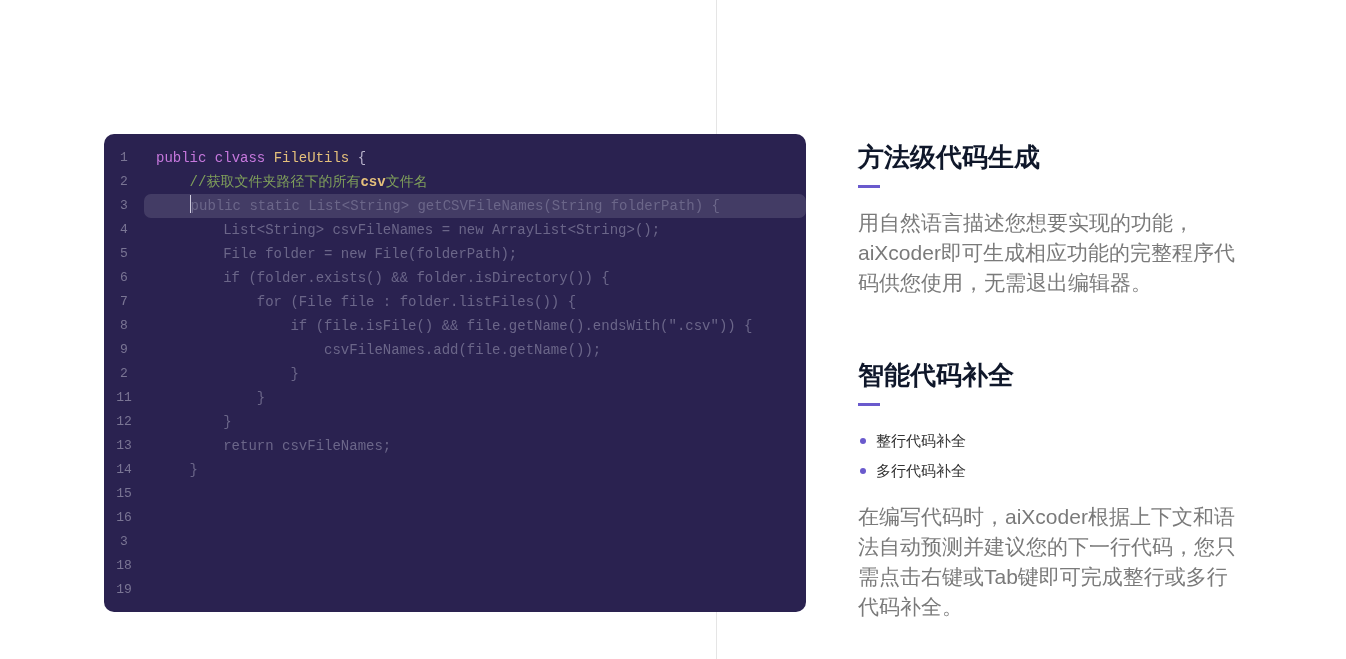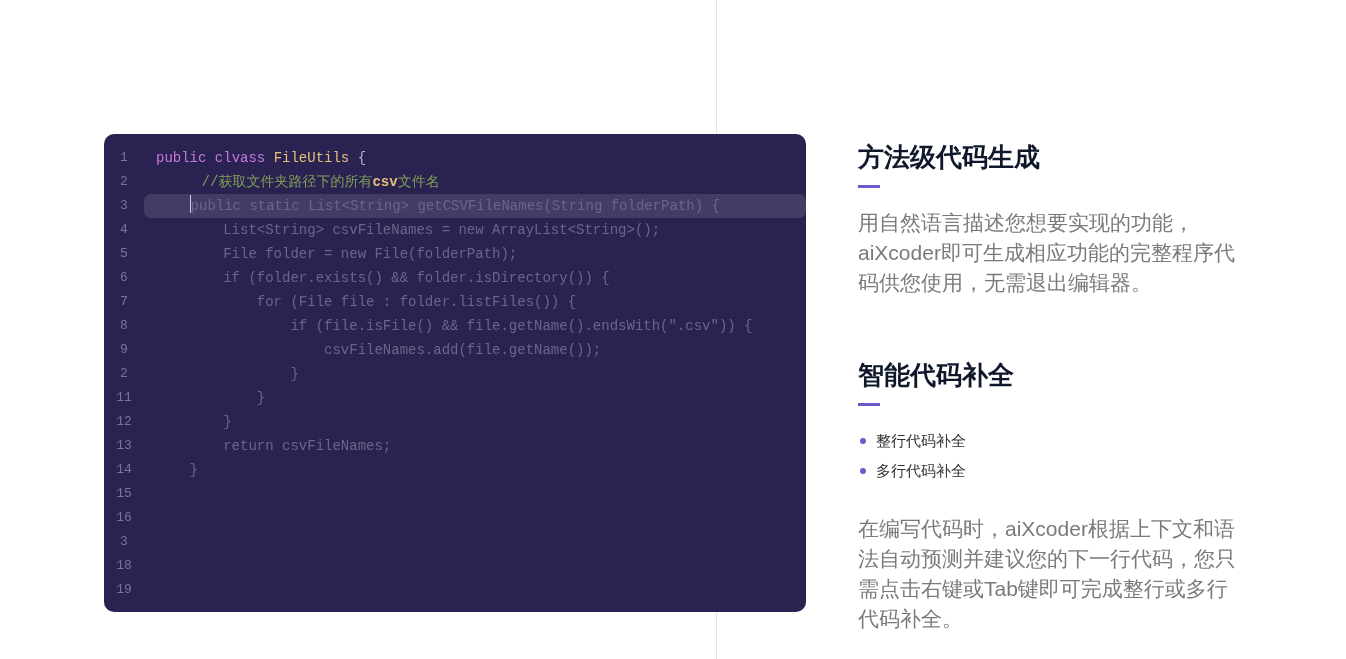--- a/index.html
+++ b/index.html
@@ -66,21 +66,21 @@
   .code-line.hl .cursor {
     display: inline-block;
     width: 1px;
     height: 18px;
     background: #d0cde0;
     vertical-align: -3px;
     margin-right: 0;
   }
   .tok-kw { color: #c678dd; }
   .tok-cls { color: #e5c07b; }
-  .tok-cmt { color: #7f9f5a; margin-left: 12px; }
+  .tok-cmt { color: #7f9f5a; }
   .tok-cmt .hi { color: #e5c07b; font-weight: 600; }
   .tok-dim { color: #6b6689; }
   .tok-punc { color: #b8b3cc; }
 
   .right-col {
     position: absolute;
     left: 858px;
     top: 140px;
     width: 380px;
   }
@@ -97,21 +97,21 @@
     background: #6a5acd;
     margin-bottom: 20px;
   }
   .feature-desc {
     font-size: 21px;
     line-height: 30px;
     color: #7a7a7a;
   }
   .bullet-list {
     list-style: none;
-    margin-bottom: 28px;
+    margin-bottom: 16px;
   }
   .bullet-list li {
     font-size: 15px;
     line-height: 30px;
     color: #333;
     position: relative;
     padding-left: 18px;
   }
   .bullet-list li::before {
     content: "";

